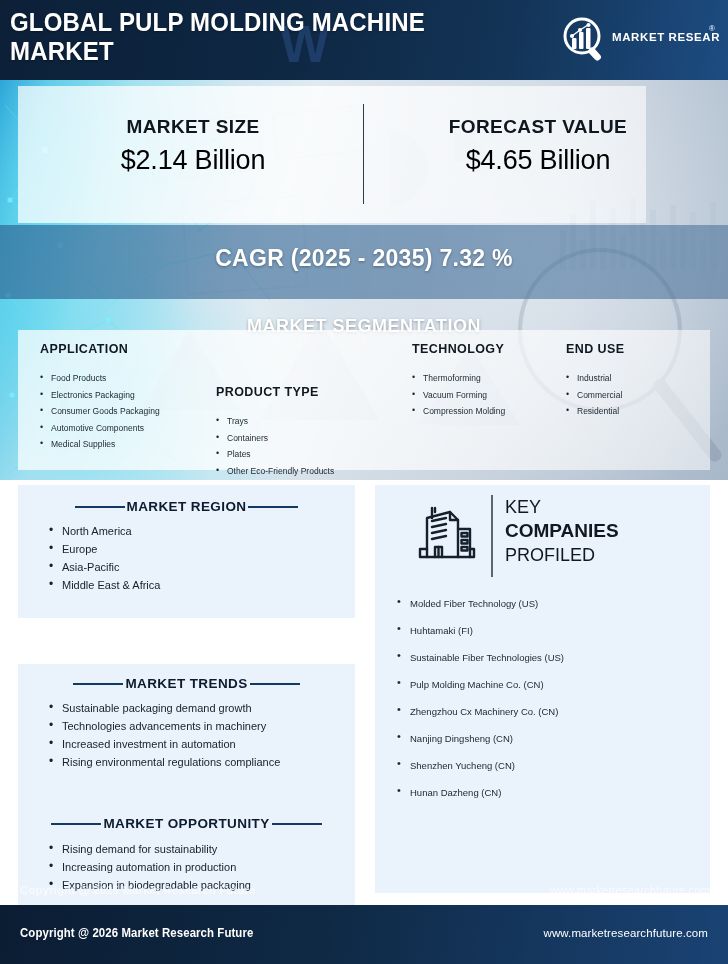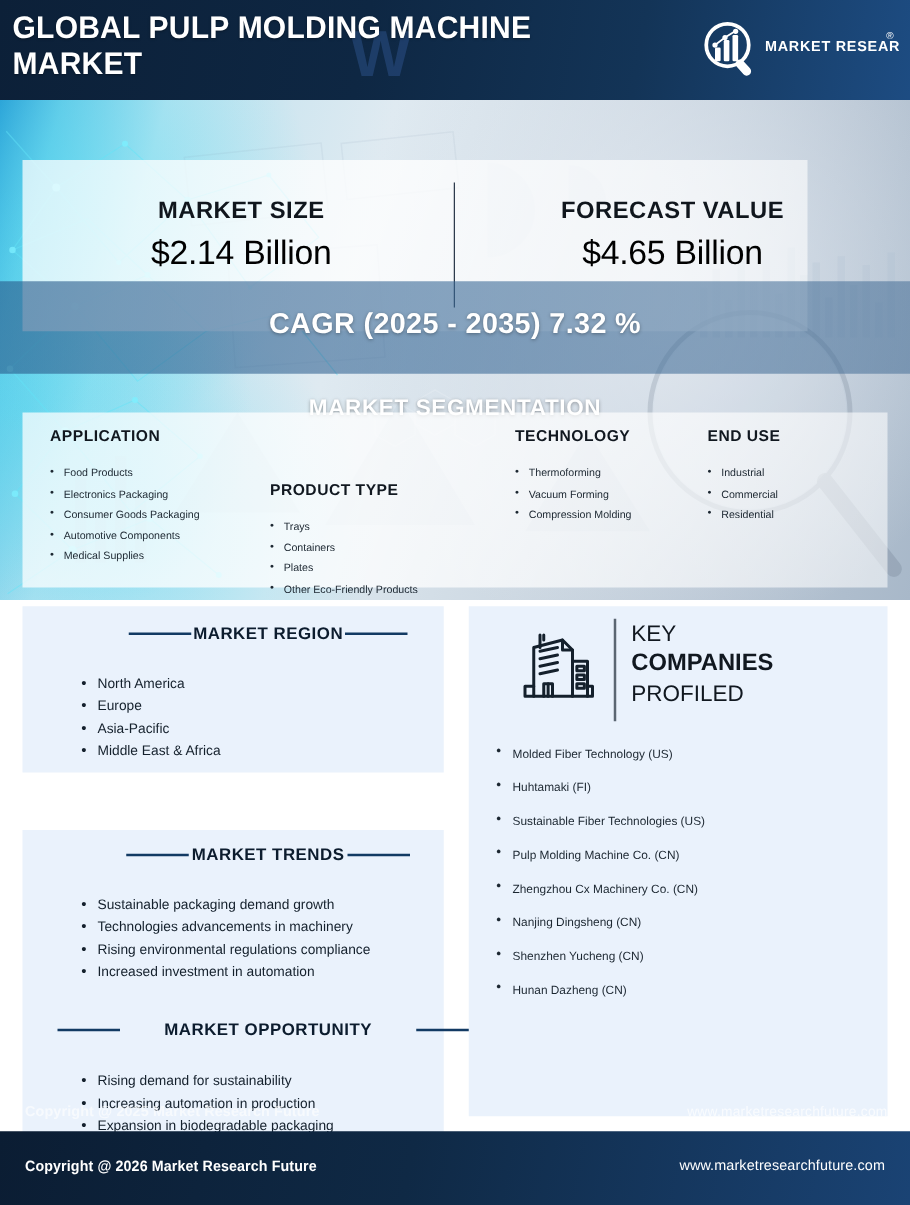--- a/index.html
+++ b/index.html
@@ -44,21 +44,20 @@
       radial-gradient(circle at 72% 40%, rgba(225,232,240,.9) 0%, rgba(200,212,226,0) 48%),
       linear-gradient(105deg,#1f8fce 0%,#69c4e4 6%,#bfe2ef 16%,#dfeaf1 38%,#cdd8e2 62%,#b9c6d4 82%,#a8b8c9 100%);
     overflow:hidden;
   }
   .hero-net{position:absolute;left:0;top:0;width:728px;height:400px;opacity:.85;}
   .hero-charts{position:absolute;left:0;top:0;width:728px;height:400px;opacity:.5;}
 
   .kpi-card{
     position:absolute;left:18px;top:6px;width:628px;height:137px;
     background:linear-gradient(110deg,rgba(255,255,255,.72) 0%,rgba(255,255,255,.80) 45%,rgba(255,255,255,.58) 100%);
-    margin-top:42px;
   }
   .kpi-split{position:absolute;left:345px;top:18px;width:1px;height:100px;background:#2d3b4c;}
   .kpi{position:absolute;text-align:center;}
   .kpi-l{left:10px;top:30px;width:330px;}
   .kpi-r{left:355px;top:30px;width:330px;}
   .kpi-label{font-size:19px;font-weight:bold;color:#10161d;letter-spacing:.4px;}
   .kpi-value{font-size:27px;font-weight:normal;color:#000;margin-top:7px;letter-spacing:-.2px;}
 
   .cagr-band{
     position:absolute;left:0;top:145px;width:728px;height:74px;
@@ -95,26 +94,26 @@
   .seg-list li:before{content:"•";position:absolute;left:0;top:-1px;font-size:9px;color:#1b2630;}
 
   
   .panel{position:absolute;background:#eaf2fc;}
   .p-region{left:18px;top:485px;width:337px;height:133px;}
   .p-trends{left:18px;top:664px;width:337px;height:264px;}
   .p-comp{left:375px;top:485px;width:335px;height:408px;}
 
   .panel-title-row{
     position:absolute;left:0;width:100%;
-    display:flex;align-items:center;justify-content:center;gap:2px;margin-left:28px;
+    display:flex;align-items:center;justify-content:center;gap:2px;
   }
   .rule{width:50px;height:2px;background:#123a63;}
   .panel-title{font-size:13.5px;font-weight:bold;color:#0c1c2e;letter-spacing:.4px;}
 
-  .bullets{position:absolute;margin:16px;padding:0;list-style:none;}
+  .bullets{position:absolute;margin:0;padding:0;list-style:none;}
   .bullets li{
     position:relative;padding-left:16px;margin-bottom:2px;
     font-size:11px;color:#14202c;line-height:16px;
   }
   .bullets li:before{content:"•";position:absolute;left:3px;top:-1px;font-size:12px;color:#14202c;}
 
   
   .comp-icon{position:absolute;left:33px;top:14px;width:72px;height:72px;}
   .comp-vrule{position:absolute;left:116px;top:10px;width:2px;height:82px;background:#5b6672;}
   .comp-head{position:absolute;left:130px;top:10px;font-size:18px;line-height:24px;color:#111820;}
@@ -342,25 +341,25 @@
 
   <div class="panel p-trends">
     <div class="panel-title-row" style="top:12px;">
       <span class="rule"></span>
       <span class="panel-title">MARKET TRENDS</span>
       <span class="rule"></span>
     </div>
     <ul class="bullets" style="left:28px;top:36px;">
       <li>Sustainable packaging demand growth</li>
       <li>Technologies advancements in machinery</li>
+      <li>Increased investment in automation</li>
       <li>Rising environmental regulations compliance</li>
-      <li>Increased investment in automation</li>
     </ul>
 
-    <div class="panel-title-row" style="top:152px;justify-content:space-between;">
+    <div class="panel-title-row" style="top:152px;">
       <span class="rule"></span>
       <span class="panel-title">MARKET OPPORTUNITY</span>
       <span class="rule"></span>
     </div>
     <ul class="bullets" style="left:28px;top:177px;">
       <li>Rising demand for sustainability</li>
       <li>Increasing automation in production</li>
       <li>Expansion in biodegradable packaging</li>
     </ul>
   </div>

